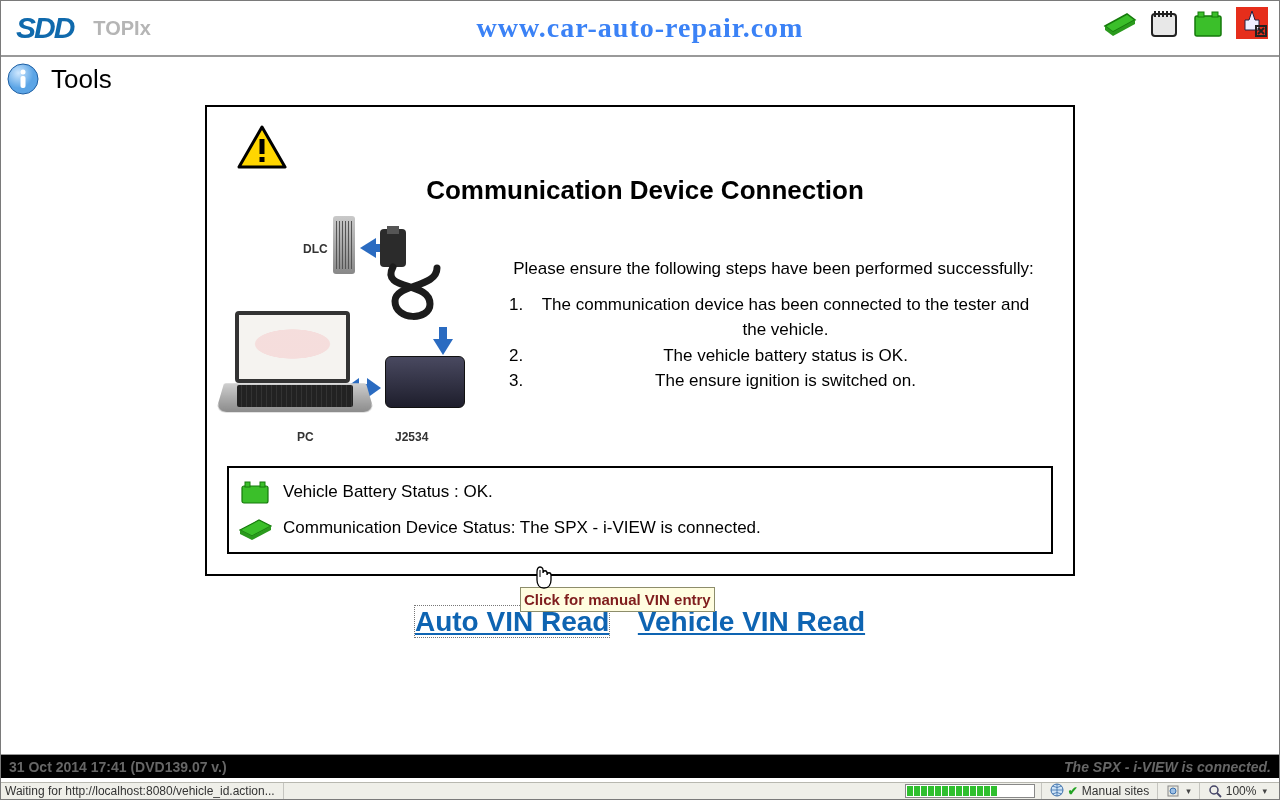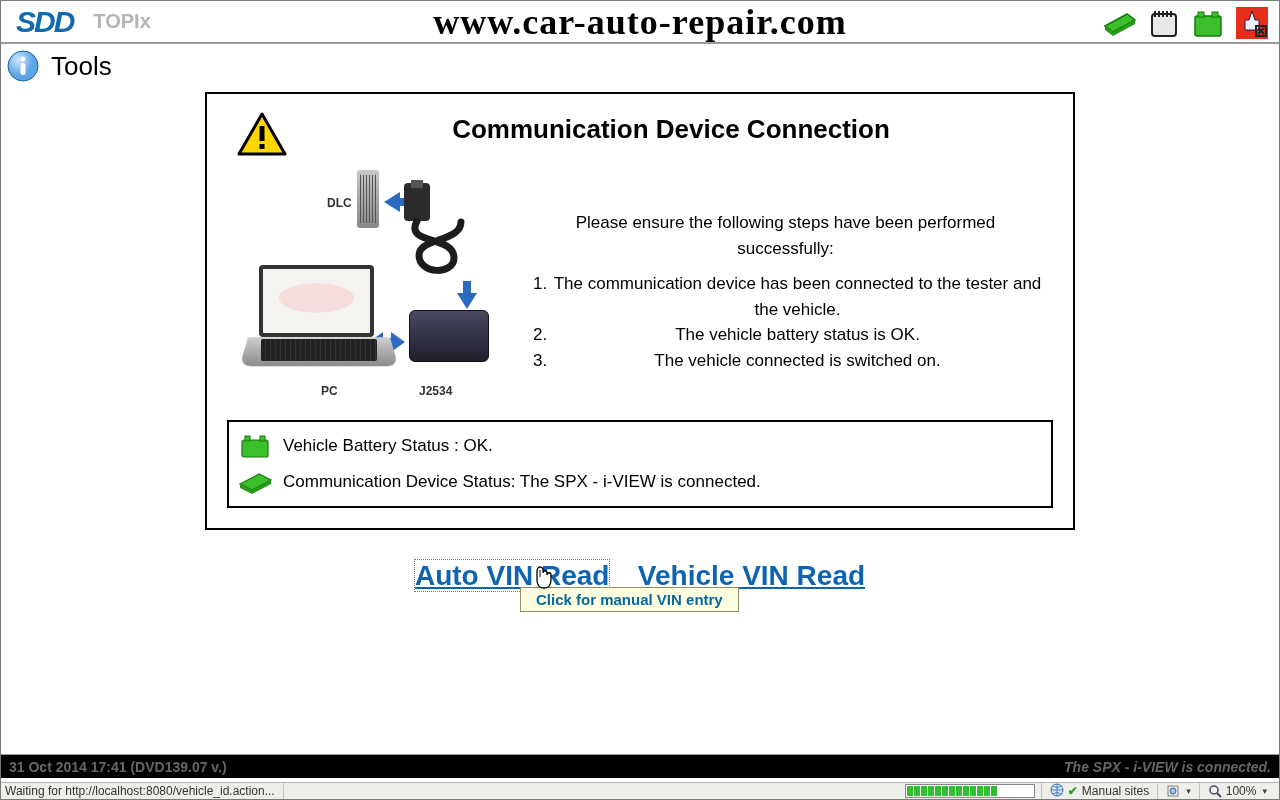--- a/index.html
+++ b/index.html
@@ -1,48 +1,48 @@
 <!DOCTYPE html>
 <html><head>
 <meta charset="utf-8">
 <style>
   * { box-sizing: border-box; margin: 0; padding: 0; }
   body { width: 1280px; height: 800px; font-family: Arial, Helvetica, sans-serif; background: #fff; color:#000; overflow:hidden; position:relative; border:1px solid #7a7a7a;}
   
-  .topbar { height: 43px; border-bottom: 2px solid #999; display:flex; align-items:center; padding:0 20px 0 15px; position:relative;}
+  .topbar { height: 56px; border-bottom: 2px solid #999; display:flex; align-items:center; padding:0 20px 0 15px; position:relative;}
   .logo { font-style:italic; font-weight:900; font-size:30px; color:#106aad; letter-spacing:-2px; font-family:"Arial Black",Arial,sans-serif;}
   .topix { font-weight:bold; font-size:20px; color:#b5b5b5; margin-left:20px;}
-  .watermark { position:absolute; left:50%; transform:translateX(-50%); font-family:"Comic Sans MS","Marker Felt",cursive; font-weight:bold; font-size:36px; color:#000000; letter-spacing:1px;}
+  .watermark { position:absolute; left:50%; transform:translateX(-50%); font-family:"Comic Sans MS","Marker Felt",cursive; font-weight:bold; font-size:28px; color:#3b82f6; letter-spacing:1px;}
   .topicons { position:absolute; right:10px; top:5px; display:flex; gap:10px; align-items:center;}
   .ticon { width:34px; height:34px; display:flex; align-items:center; justify-content:center; }
   
   .subhdr { display:flex; align-items:center; padding:6px 6px 10px 6px; gap:12px;}
   .info-ic { width:32px; height:32px; }
   .tools { font-size:26px; font-weight:normal; }
   
   .panel { width:870px; margin:0 auto; border:2px solid #000; background:#fff; position:relative; }
-  .panel-top { display:flex; padding:18px 20px 10px 30px; }
+  .panel-top { display:flex; padding:18px 20px 10px 30px;flex-direction:column; }
   .warn { width:52px; flex:none;}
   .ptitle { flex:1; text-align:center; font-size:26px; font-weight:bold; margin-top:2px;}
-  .panel-body { display:flex; padding:0 20px 15px 32px; gap:4px;}
+  .panel-body { display:flex; padding:0 20px 15px 8px; gap:4px;}
   .diagram { width:285px; height:235px; flex:none; position:relative;}
   .instr { flex:1; font-size:17px; line-height:1.5; padding-top:40px; padding-right:10px;}
   .instr ol { padding-left:24px; margin-top:8px;text-align:center;}
   .instr .lead { text-align:center; margin-bottom:10px;}
   
   .status-box { margin:0 20px 20px 20px; border:2px solid #000; background:#fff; padding:6px 10px;}
   .status-row { display:flex; align-items:center; gap:12px; padding:5px 0;}
   .sic { width:32px; height:26px; flex:none;}
   .status-row span { font-size:17px;}
   
   .actions { text-align:center; margin-top:30px;}
   .actions a { font-size:28px; font-weight:bold; color:#0e64b2; text-decoration:underline; margin:0 12px;}
   .actions a.sel { outline:1px dotted #777;}
   
-  .tooltip-box { position:absolute; left:519px; top:586px; background:#fffde0; border:1px solid #8d8d6b; padding:3px 15px; font-size:15px; color:#0369a1; font-weight:bold;}
+  .tooltip-box { position:absolute; left:519px; top:586px; background:#fffde0; border:1px solid #8d8d6b; padding:3px 3px; font-size:15px; color:#7f1d1d; font-weight:bold;}
   .cursor { position:absolute; left:534px; top:565px; width:18px; height:24px; z-index:5;}
   
   .appstat { position:absolute; left:0; bottom:21px; right:0; height:24px; background:#000000; border-top:1px solid #999; display:flex; align-items:center; padding:0 8px; font-size:14px; color:#666;}
   .appstat .left { font-weight:bold;}
   .appstat .right { margin-left:auto; font-weight:bold;font-style:italic;}
   
   .brstat { position:absolute; left:0; bottom:0; right:0; height:17px; background:#efefe9; border-top:1px solid #b8b8b0; display:flex; align-items:center; font-size:12px; color:#333; padding:0 4px;}
   .brstat .msg { flex:0 0 auto; padding-right:8px; border-right:1px solid #c5c5c0; height:100%; display:flex; align-items:center;}
   .brstat .spacer { flex:1;}
   .prog { width:130px; height:14px; border:1px solid #888; background:#fff; margin:0 6px; position:relative; display:flex; gap:1px; padding:1px;}
@@ -165,21 +165,21 @@
         <div class="base"></div>
         <div class="kbd"></div>
       </div>
       <div class="dg-label dg-pc">PC</div>
     </div>
     <div class="instr">
       <div class="lead">Please ensure the following steps have been performed successfully:</div>
       <ol>
         <li>The communication device has been connected to the tester and the vehicle.</li>
         <li>The vehicle battery status is OK.</li>
-        <li>The vehicle connected is switched on.</li>
+        <li>The ensure ignition is switched on.</li>
       </ol>
     </div>
   </div>
   <div class="status-box">
     <div class="status-row">
       <span class="sic">
         <svg viewBox="0 0 34 26" width="34" height="26">
             <rect x="3" y="7" width="26" height="17" rx="2" fill="#3bbf2a" stroke="#157a0b" stroke-width="1.2"></rect>
             <rect x="6" y="3" width="5" height="5" fill="#3bbf2a" stroke="#157a0b"></rect>
             <rect x="21" y="3" width="5" height="5" fill="#3bbf2a" stroke="#157a0b"></rect>

